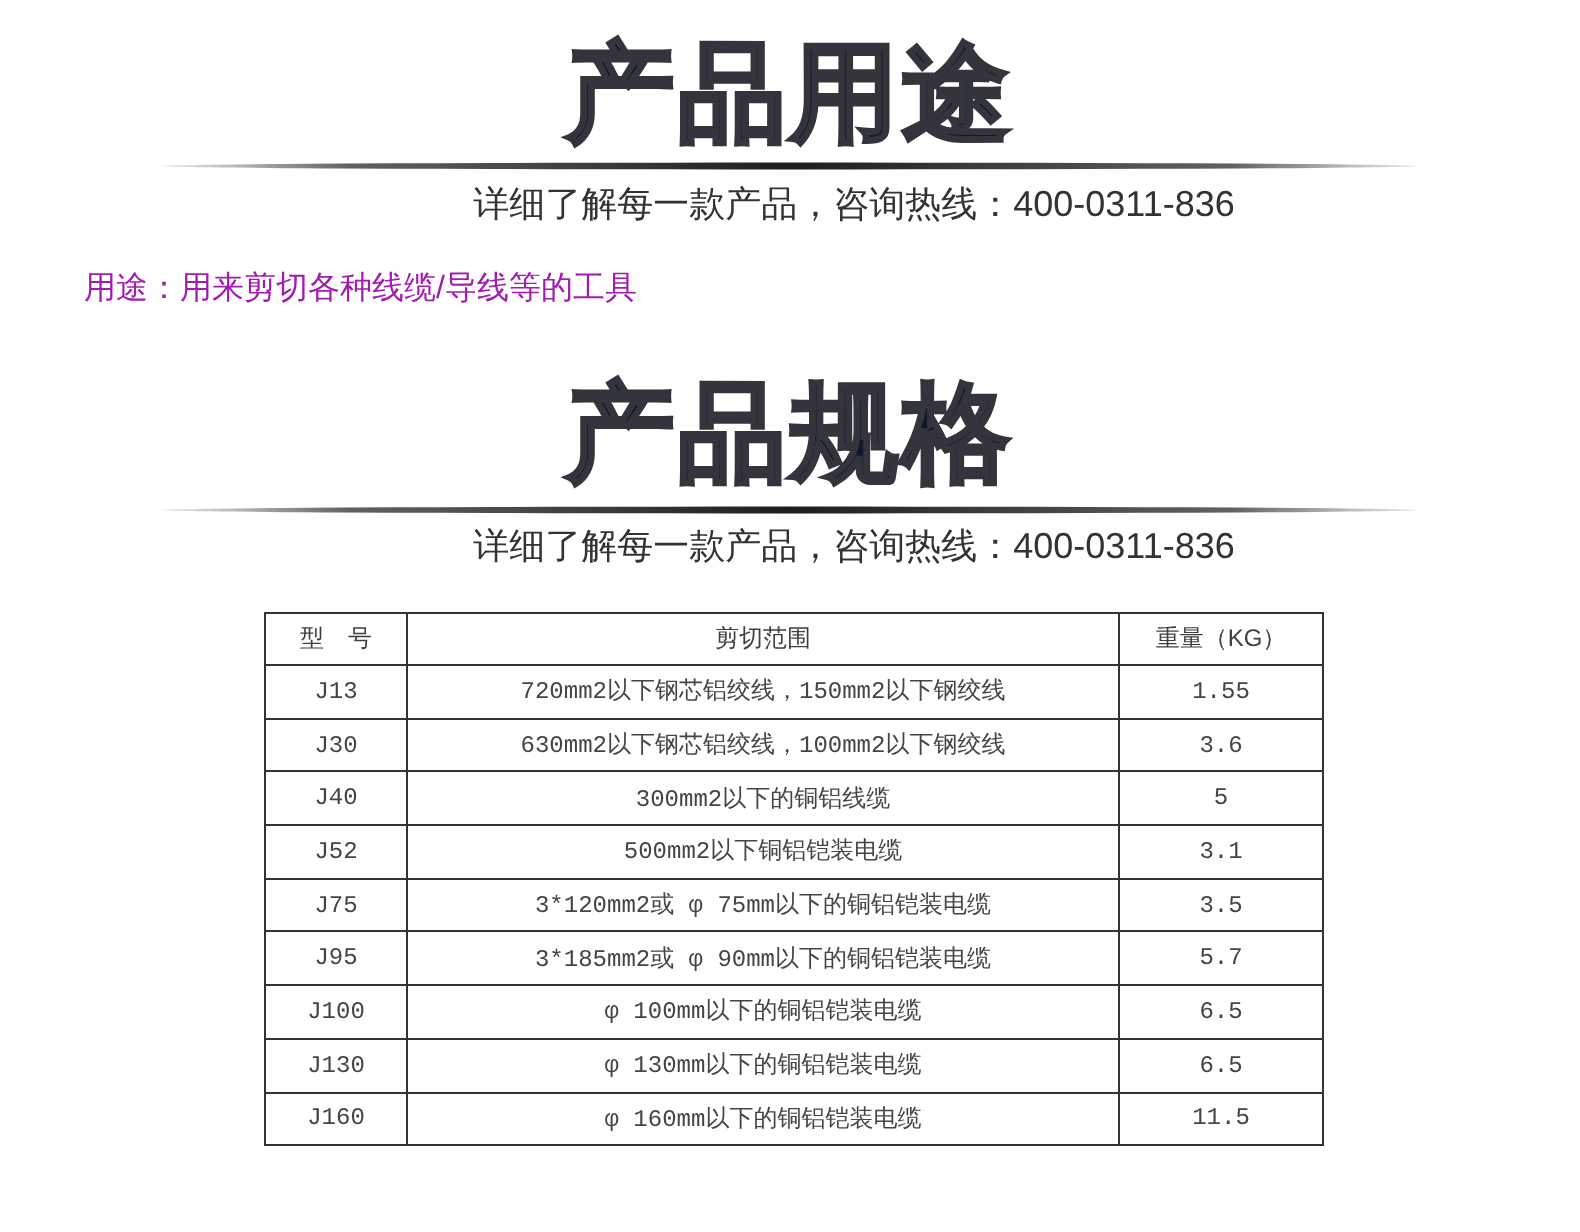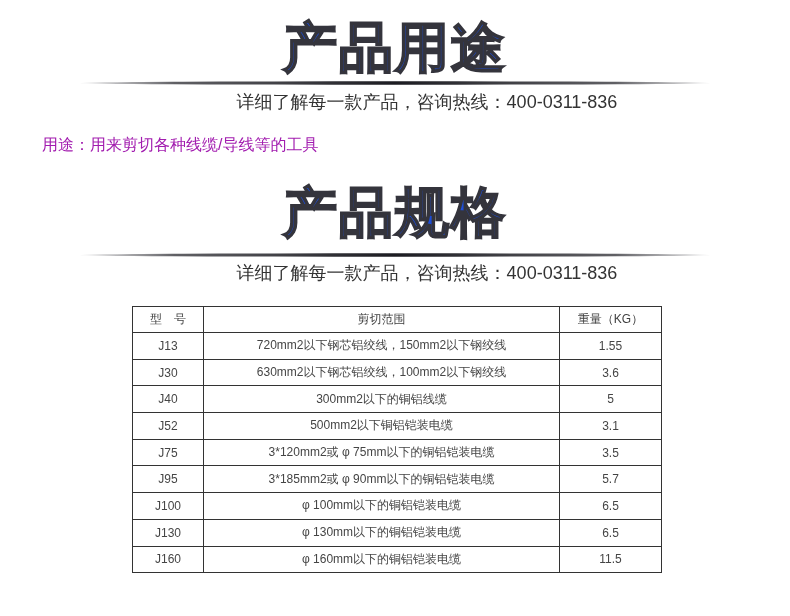--- a/index.html
+++ b/index.html
@@ -9,26 +9,26 @@
     width:790px; height:616px;
     background:#ffffff;
     font-family:"Liberation Sans","DejaVu Sans",sans-serif;
     overflow:hidden;
   }
   .big-title {
     position:absolute; left:0; width:790px;
     text-align:center;
     font-size:54px; line-height:58px;
     font-weight:900;
-    color:#1d4ed8;
+    color:#0f172a;
     letter-spacing:2px;
     -webkit-text-stroke:1.8px #34343c;
   }
   .title-1 { top:18px; }
-  .title-2 { top:188px;font-family:Liberation Mono, monospace; }
+  .title-2 { top:188px; }
   .divider {
     position:absolute; left:80px; width:630px; height:6px;
   }
   .divider-1 { top:80px; }
   .divider-2 { top:252px; }
   .subtitle {
     position:absolute; left:0; width:790px;
     text-align:center;
     font-size:18px; line-height:22px;
     color:#333333;
@@ -52,21 +52,21 @@
     border:1px solid #333333;
     text-align:center;
     vertical-align:middle;
     font-weight:normal;
     font-size:12px;
     padding:0 2px;
     white-space:nowrap;
     overflow:hidden;
   }
   table.spec th { height:26px; color:#3f3f3f; }
-  table.spec td { height:26.7px; }
+  table.spec td { height:26.7px;font-family:Liberation Mono, monospace; }
 </style>
 </head>
 <body>
 
 <div class="page">
 
   <div class="big-title title-1">产品用途</div>
 
   <svg class="divider divider-1" viewBox="0 0 630 6" preserveAspectRatio="none">
     <defs>

